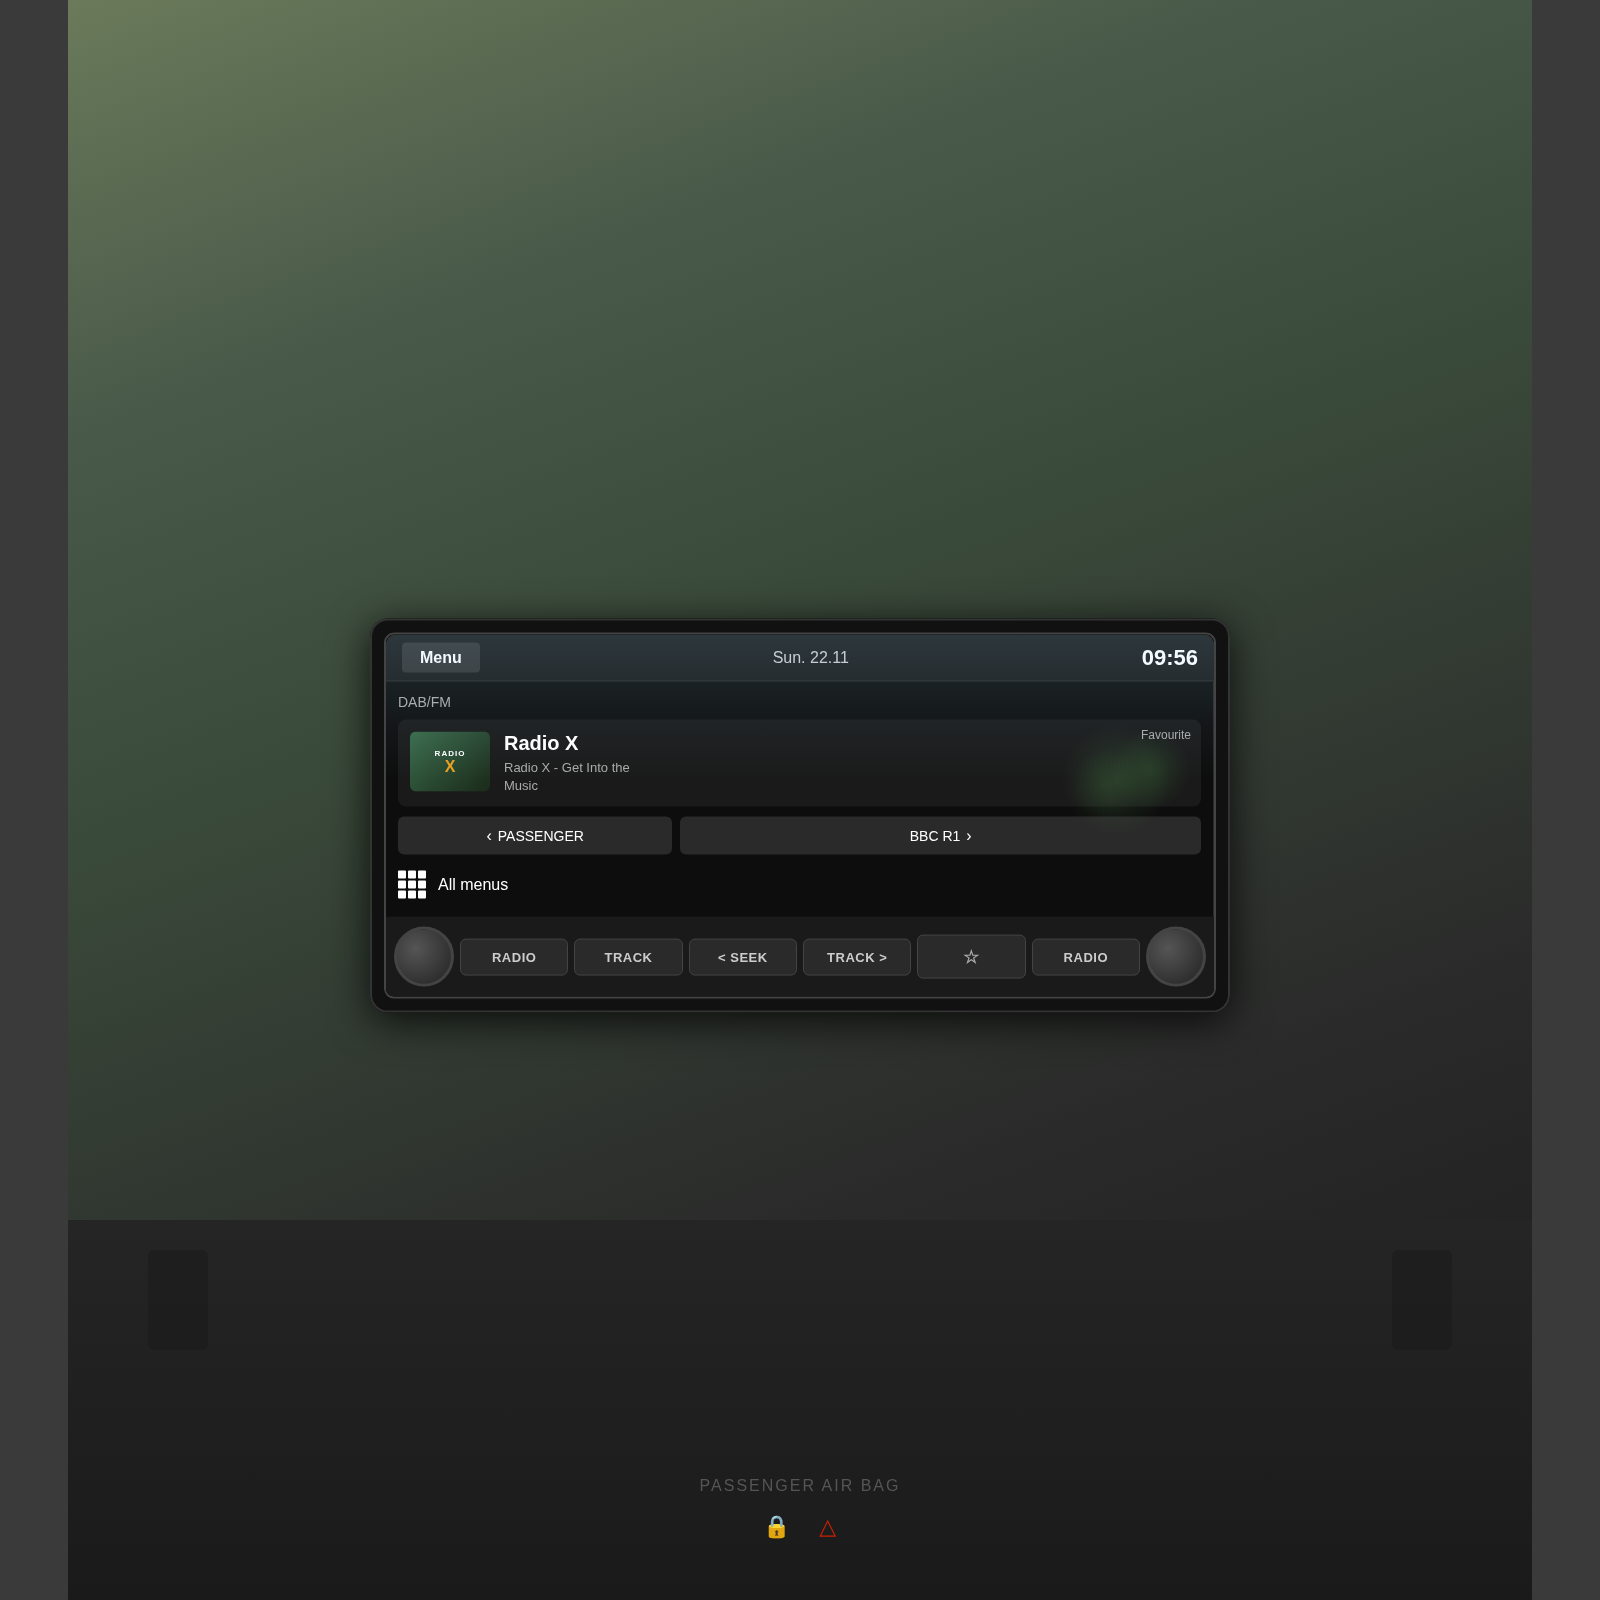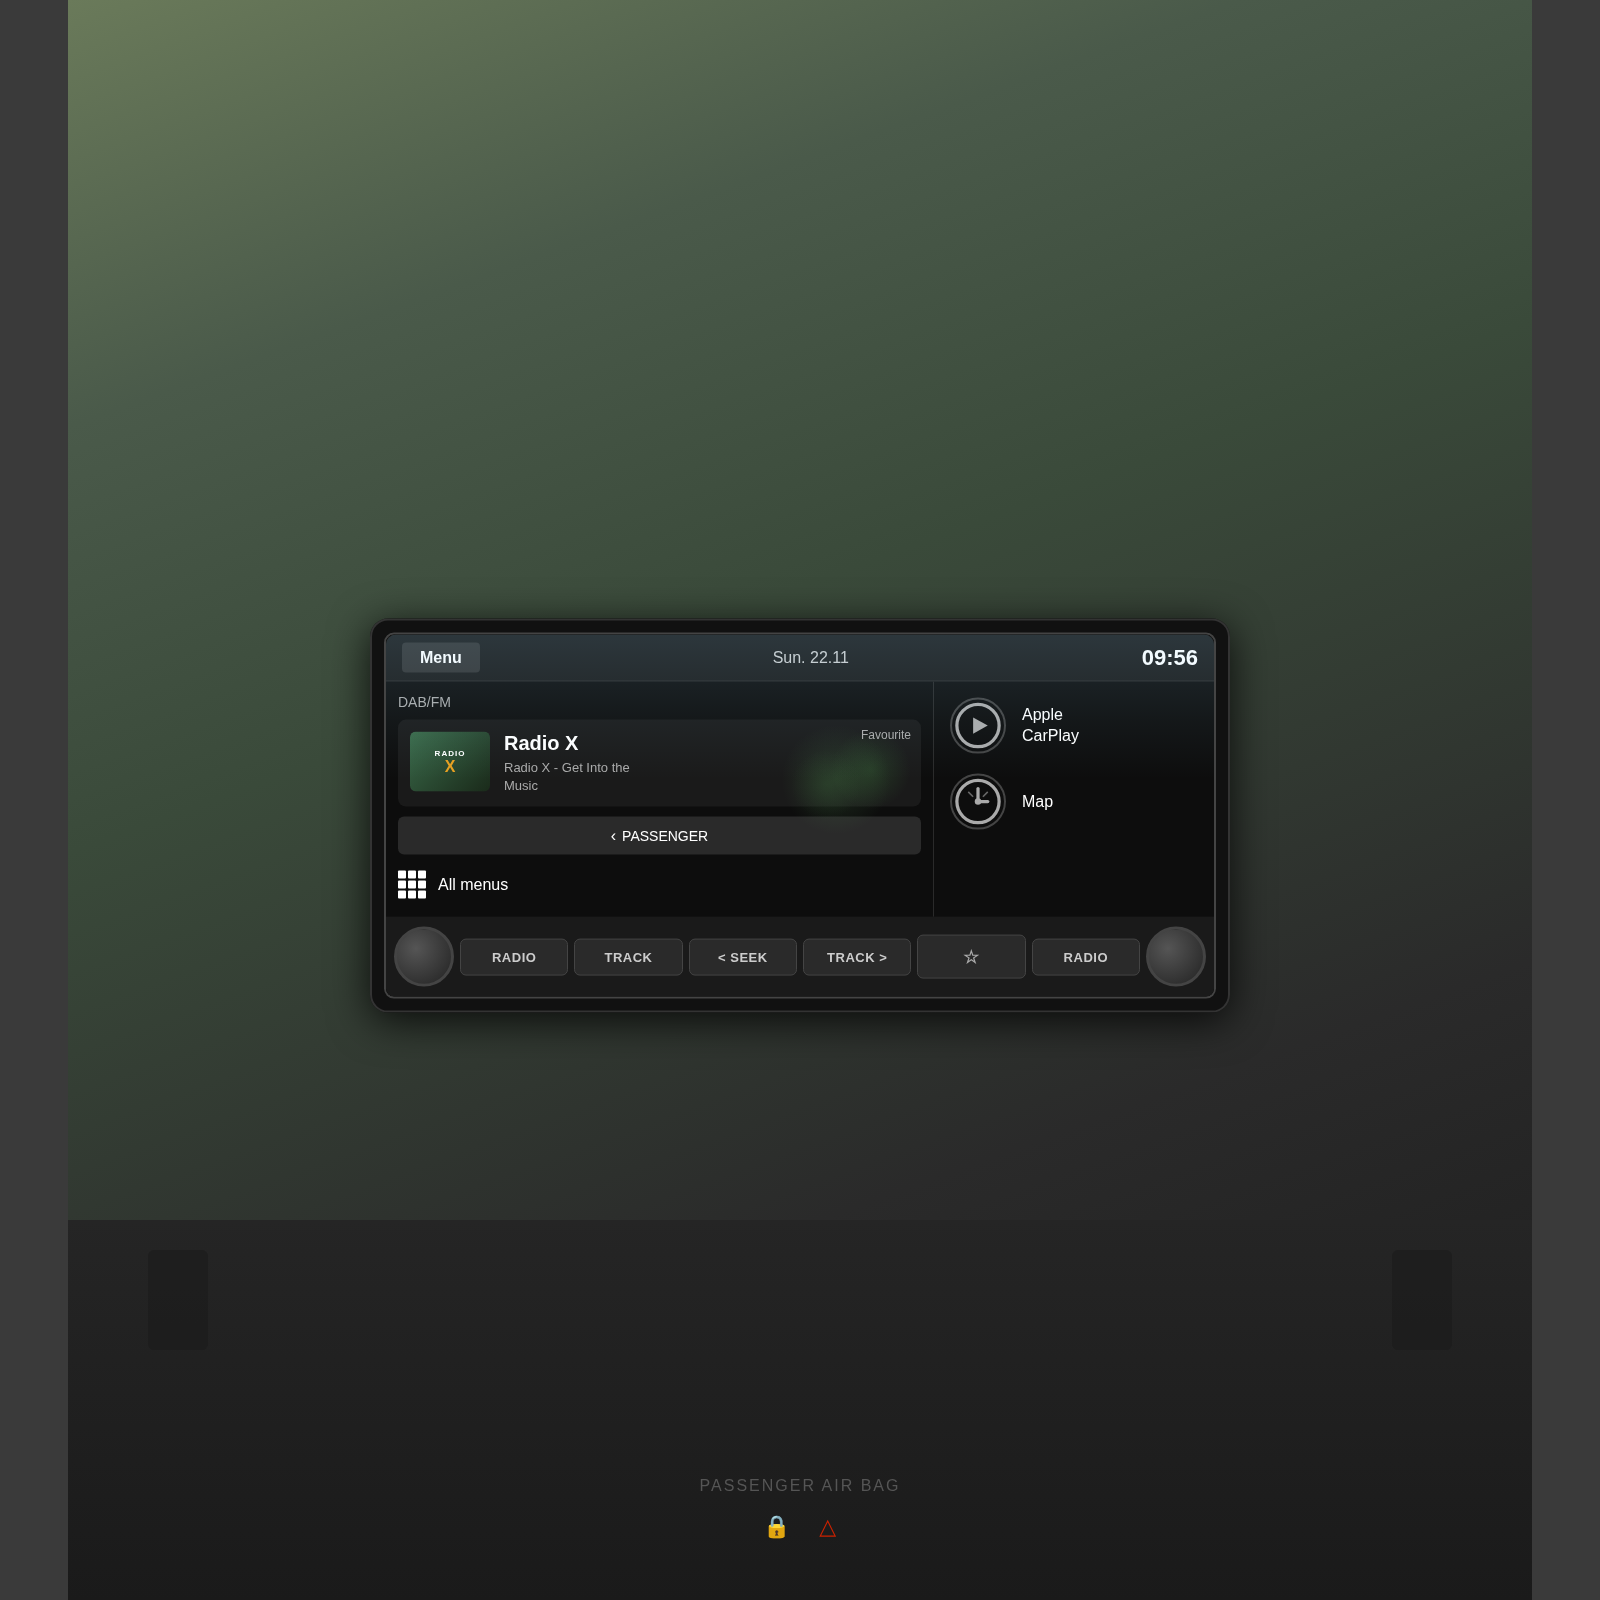--- a/index.html
+++ b/index.html
@@ -371,68 +371,42 @@
 Music</div>
               </div>
               <div class="favourite-label">Favourite</div>
             </div>
 
             <div class="nav-buttons">
               <button class="nav-btn">
                 <span class="arrow">‹</span>
                 <span>PASSENGER</span>
               </button>
+              <button class="nav-btn main">
+                <span>BBC R1</span>
+                <span class="arrow">›</span>
+              </button>
             </div>
 
             <button class="all-menus-btn">
               <div class="grid-icon">
                 <div class="grid-dot"></div>
                   <div class="grid-dot"></div>
                   <div class="grid-dot"></div>
                 <div class="grid-dot"></div>
                   <div class="grid-dot"></div>
                   <div class="grid-dot"></div>
                 <div class="grid-dot"></div>
                   <div class="grid-dot"></div>
                   <div class="grid-dot"></div>
               </div>
               <span>All menus</span>
             </button>
           </div>
 
-          <div class="right-panel">
-
-            <div class="right-item">
-              <div class="right-icon-circle">
-                <svg viewBox="0 0 32 32" fill="none" xmlns="http://www.w3.org/2000/svg">
-                  <circle cx="16" cy="16" r="13" stroke="#aaa" stroke-width="2"></circle>
-                  <polygon points="13,11 13,21 22,16" fill="#aaa"></polygon>
-                </svg>
-              </div>
-              <div class="right-item-label" style="white-space:pre-line;">Apple
-CarPlay</div>
-            </div>
-
-            <div class="right-item">
-              <div class="right-icon-circle">
-                <svg viewBox="0 0 32 32" fill="none" xmlns="http://www.w3.org/2000/svg">
-                  <circle cx="16" cy="16" r="13" stroke="#aaa" stroke-width="2"></circle>
-
-                  <line x1="16" y1="16" x2="16" y2="8" stroke="#aaa" stroke-width="2" stroke-linecap="round"></line>
-                  <line x1="16" y1="16" x2="22" y2="16" stroke="#aaa" stroke-width="2" stroke-linecap="round"></line>
-                  <circle cx="16" cy="16" r="2" fill="#aaa"></circle>
-
-                  <line x1="10" y1="10" x2="13" y2="13" stroke="#666" stroke-width="1"></line>
-                  <line x1="22" y1="10" x2="19" y2="13" stroke="#666" stroke-width="1"></line>
-                </svg>
-              </div>
-              <div class="right-item-label">Map</div>
-            </div>
-
-          </div>
         </div>
 
         <div class="buttons-row">
           <div class="knob"></div>
 
           <button class="phys-btn">RADIO</button>
           <button class="phys-btn">TRACK</button>
           <button class="phys-btn">&lt; SEEK</button>
           <button class="phys-btn">TRACK &gt;</button>
           <button class="phys-btn fav">☆</button>

